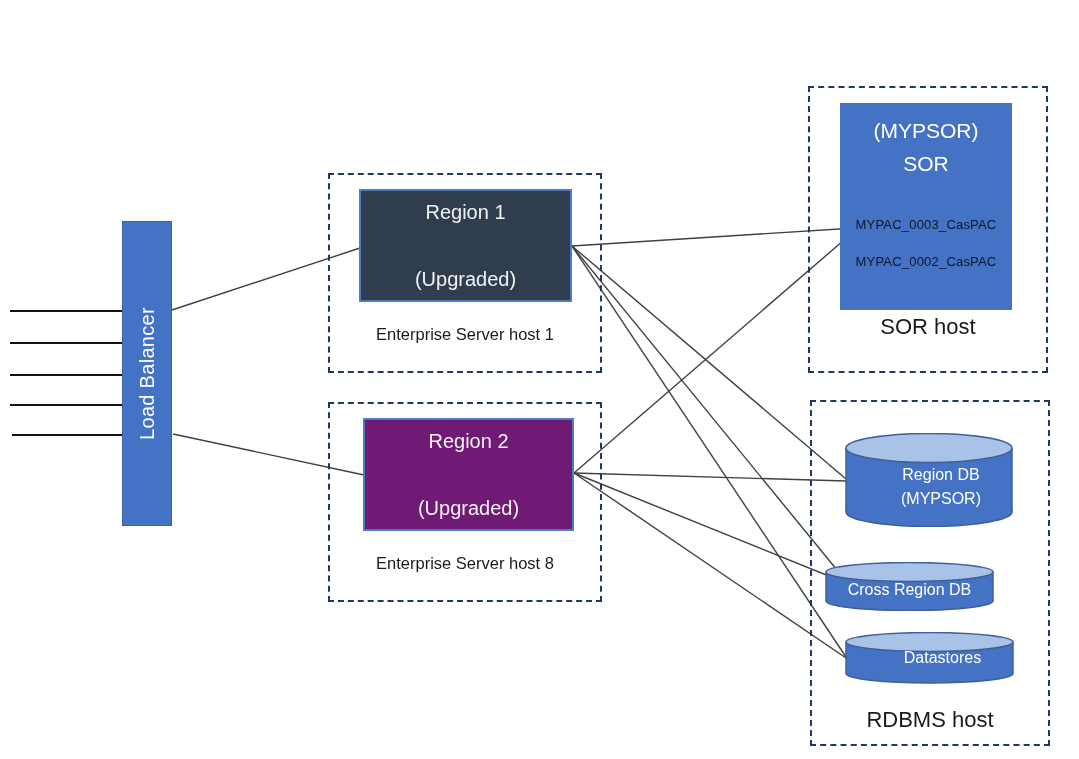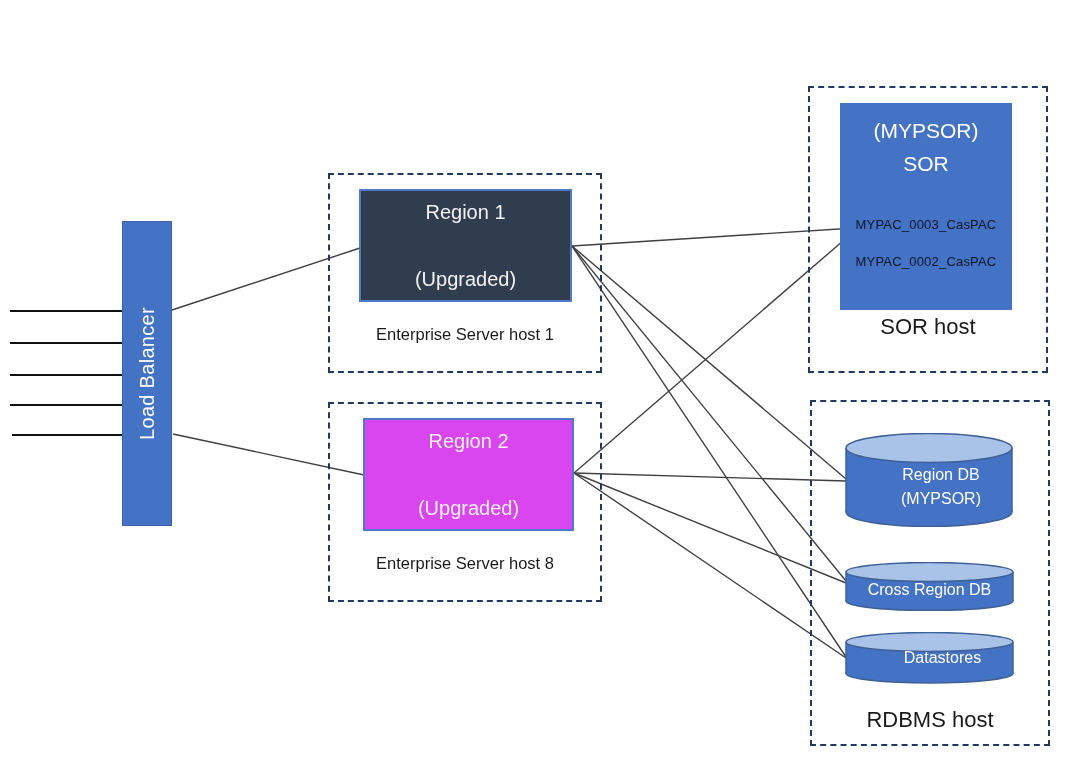--- a/index.html
+++ b/index.html
@@ -65,21 +65,21 @@
     border: 2.5px solid #4E7AC8;
     color: #F2F2F2;
     display: flex; flex-direction: column;
     align-items: center; justify-content: center;
     font-size: 20px; line-height: 1.55;
     text-align: center;
     z-index: 2;
     gap: 36px;
   }
   .region1 { left: 359px; top: 189px; background: #303D4F; }
-  .region2 { left: 363px; top: 418px; width: 211px; background: #d946ef; }
+  .region2 { left: 363px; top: 418px; width: 211px; background: #701a75; }
 
   
   .sor-box {
     left: 840px; top: 103px;
     width: 172px; height: 207px;
     background: #4472C4;
     color: #ffffff;
     text-align: center;
   }
   .sor-title { padding-top: 12px; font-size: 21px; line-height: 1.55; }
@@ -95,21 +95,21 @@
   .cylinder { position: absolute; z-index: 2; }
   .cyl-label {
     position: absolute; inset: 0;
     display: flex; align-items: center; justify-content: center;
     flex-direction: column;
     color: #ffffff; font-size: 16px; line-height: 1.5;
     text-align: center;
   }
   .cyl-region-db { left: 845px; top: 433px; width: 192px; height: 94px; }
   .cyl-region-db .cyl-label { padding-top: 14px; }
-  .cyl-cross-db { left: 845px; top: 562px; width: 169px; height: 49px; }
+  .cyl-cross-db { left: 825px; top: 562px; width: 169px; height: 49px; }
   .cyl-cross-db .cyl-label { padding-top: 7px; }
   .cyl-datastores { left: 845px; top: 632px; width: 169px; height: 52px; }
   .cyl-datastores .cyl-label { padding-top: 0; margin-left: 26px; }
 </style>
 </head>
 <body>
 
 <div class="canvas">
 
   <svg class="connector-layer" width="1079" height="759" viewBox="0 0 1079 759">

